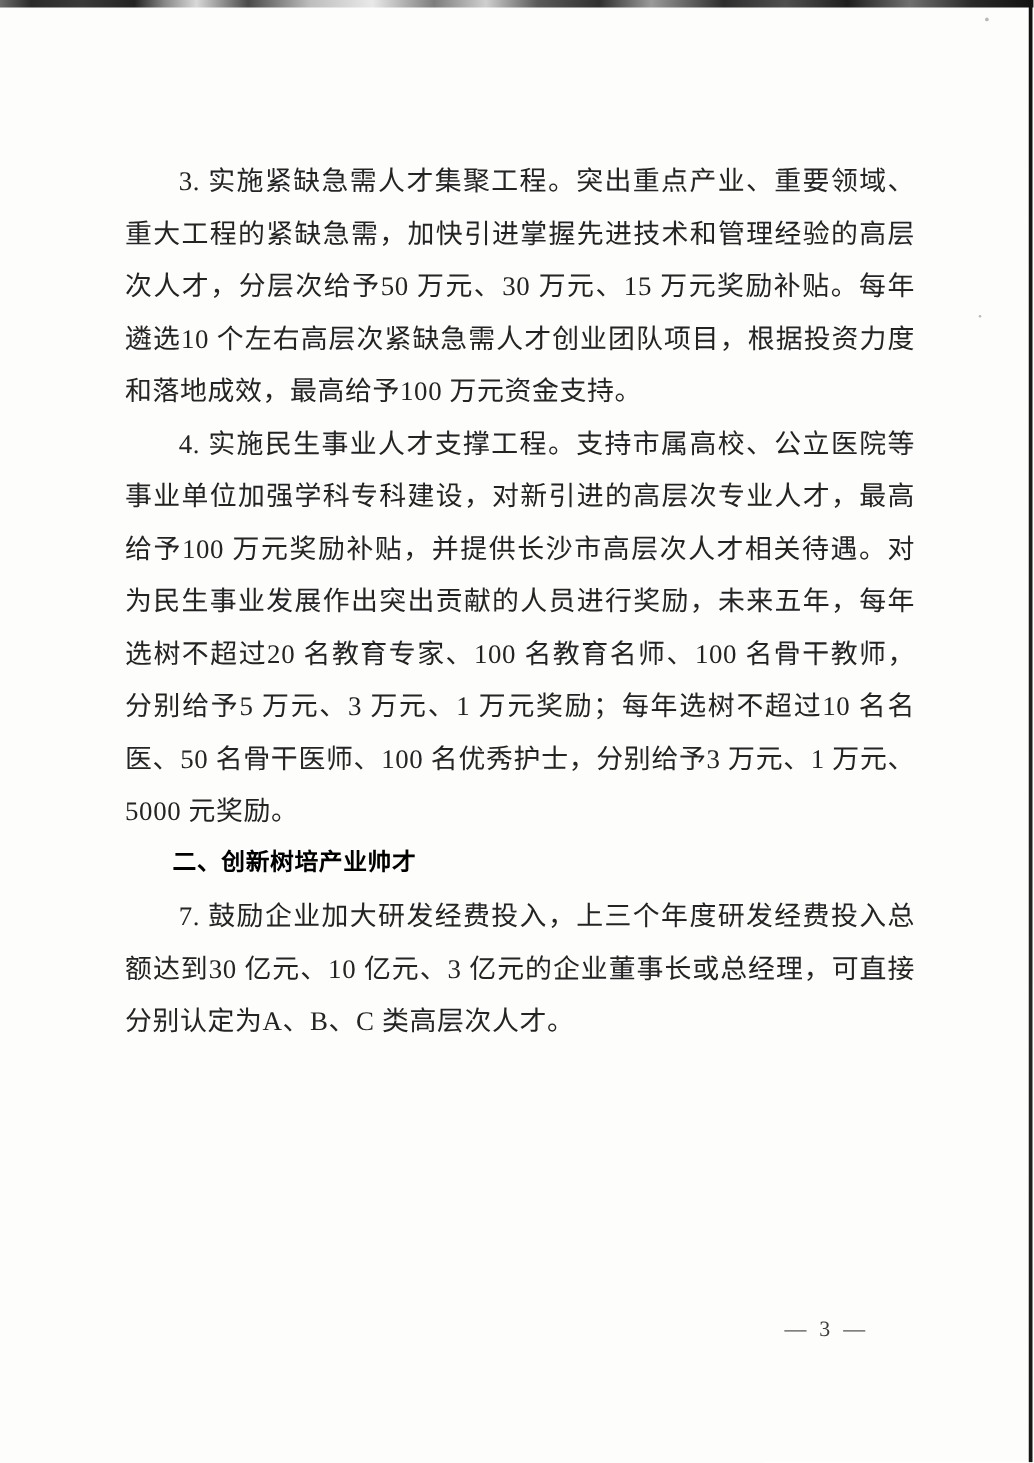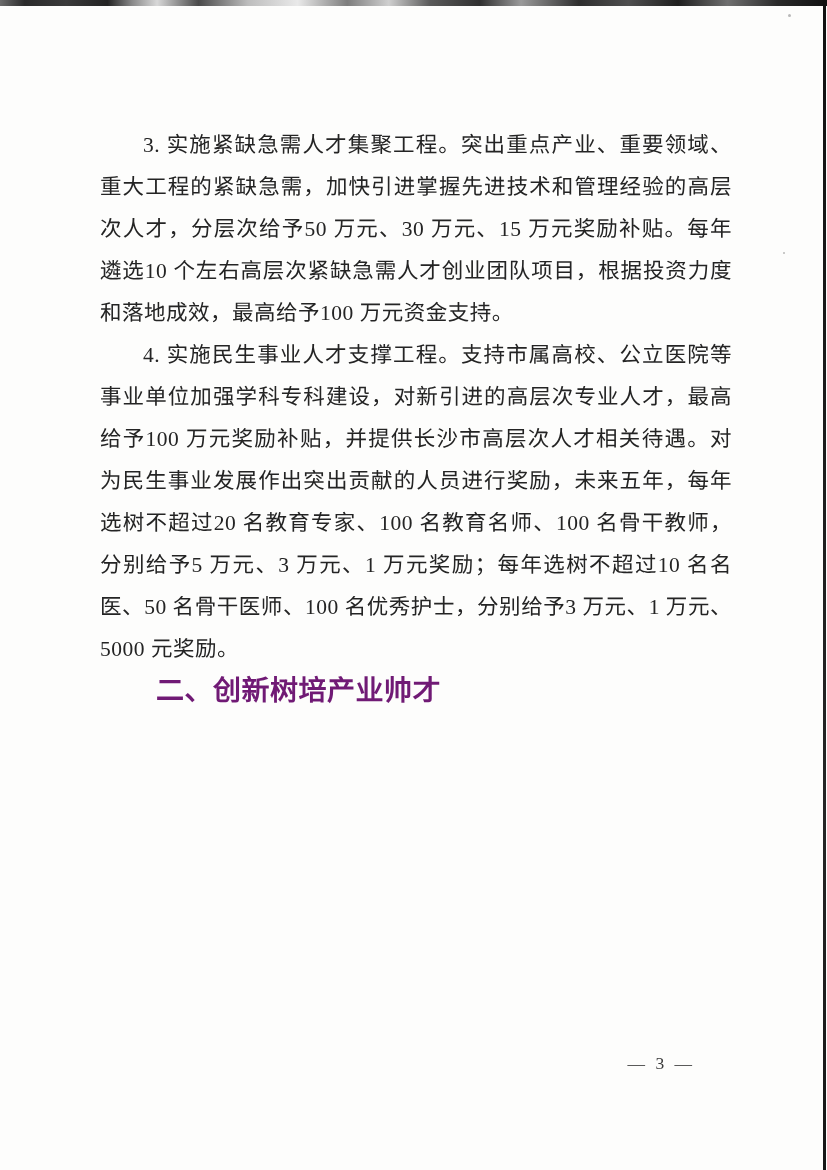--- a/index.html
+++ b/index.html
@@ -56,23 +56,23 @@
   .content p {
     margin: 0;
     text-indent: 2em;
     text-align-last: left;
   }
   .section-heading {
     margin: 0;
     text-indent: 2em;
     font-family: "Liberation Sans", "DejaVu Sans", sans-serif;
     font-weight: 700;
-    font-size: 28px;
+    font-size: 19px;
     line-height: 42px;
-    color: #701a75;
+    color: #000000;
   }
   .page-number {
     position: absolute;
     top: 1053px;
     right: 132px;
     font-size: 17.5px;
     letter-spacing: 3px;
     color: #3c3c3c;
     font-family: "Liberation Serif", "DejaVu Serif", serif;
   }
@@ -84,17 +84,18 @@
 
   <div class="scan-top-edge"></div>
   <div class="scan-right-edge"></div>
   <div class="scan-speck speck-1"></div>
   <div class="scan-speck speck-2"></div>
 
   <div class="content">
     <p>3. 实施紧缺急需人才集聚工程。突出重点产业、重要领域、重大工程的紧缺急需，加快引进掌握先进技术和管理经验的高层次人才，分层次给予50 万元、30 万元、15 万元奖励补贴。每年遴选10 个左右高层次紧缺急需人才创业团队项目，根据投资力度和落地成效，最高给予100 万元资金支持。</p>
     <p>4. 实施民生事业人才支撑工程。支持市属高校、公立医院等事业单位加强学科专科建设，对新引进的高层次专业人才，最高给予100 万元奖励补贴，并提供长沙市高层次人才相关待遇。对为民生事业发展作出突出贡献的人员进行奖励，未来五年，每年选树不超过20 名教育专家、100 名教育名师、100 名骨干教师，分别给予5 万元、3 万元、1 万元奖励；每年选树不超过10 名名医、50 名骨干医师、100 名优秀护士，分别给予3 万元、1 万元、5000 元奖励。</p>
     <h2 class="section-heading">二、创新树培产业帅才</h2>
+    <p>7. 鼓励企业加大研发经费投入，上三个年度研发经费投入总额达到30 亿元、10 亿元、3 亿元的企业董事长或总经理，可直接分别认定为A、B、C 类高层次人才。</p>
   </div>
 
   <div class="page-number">— 3 —</div>
 
 </div>
 
 </body></html>

